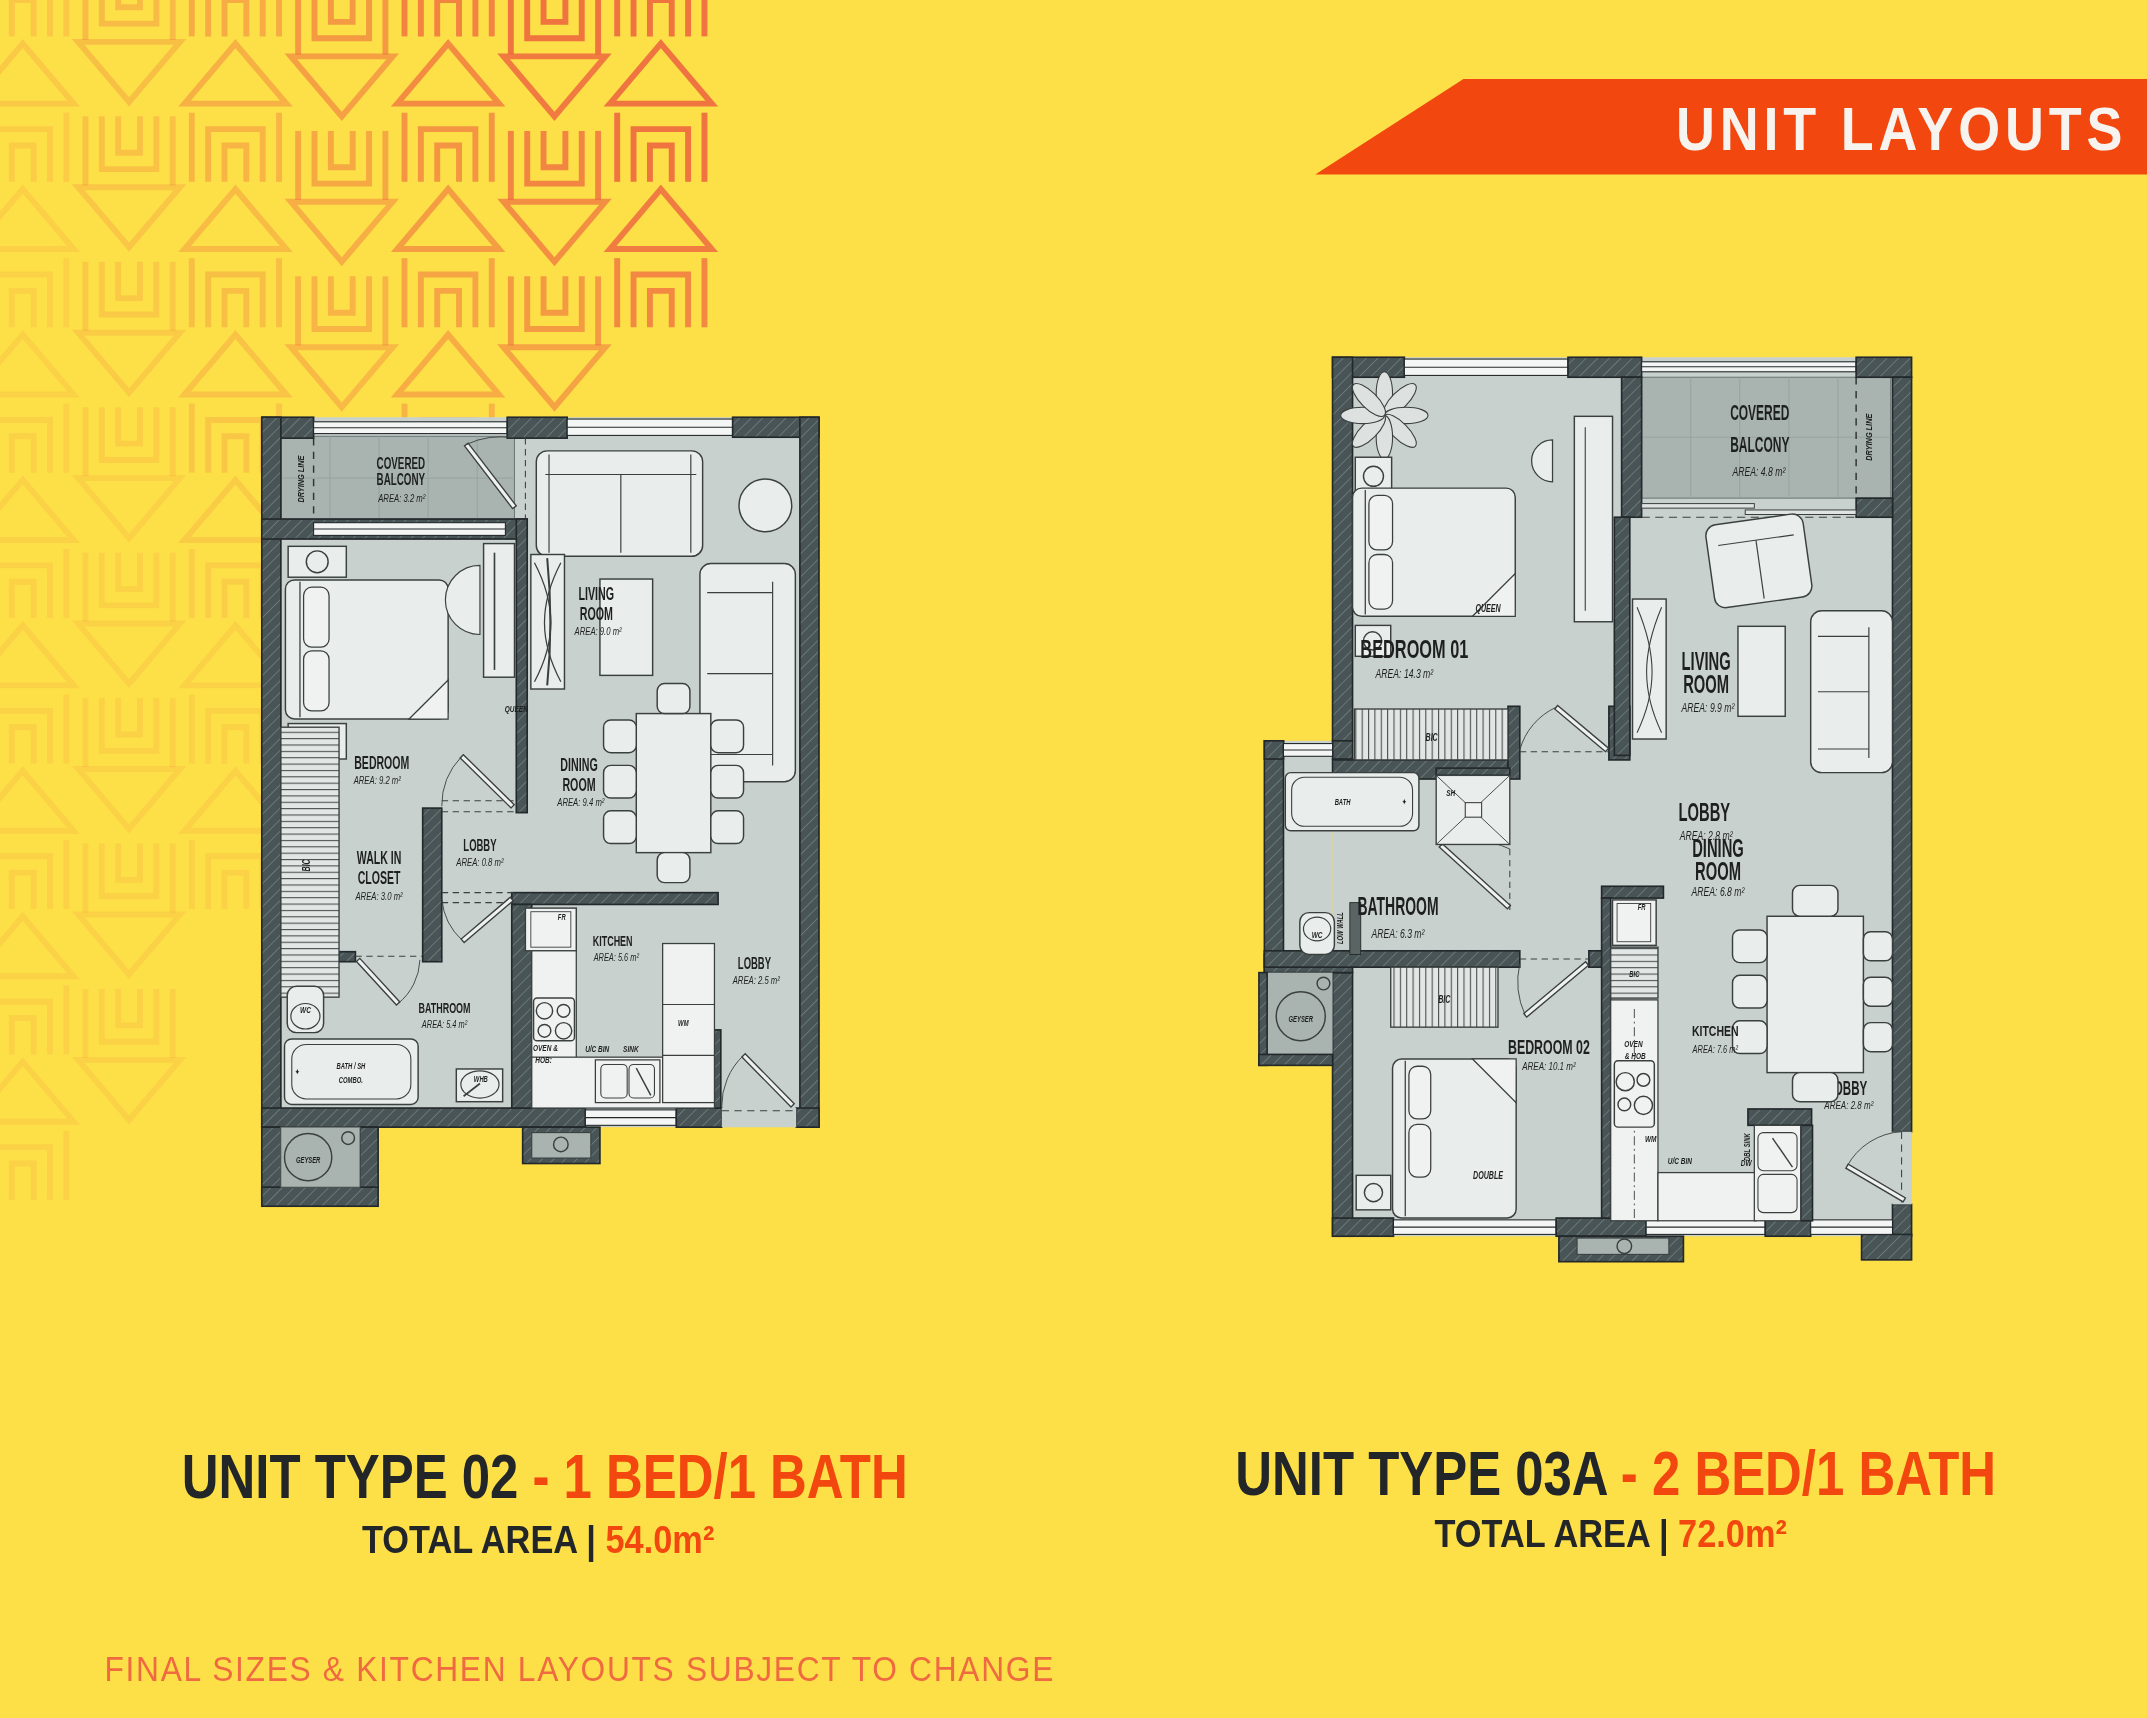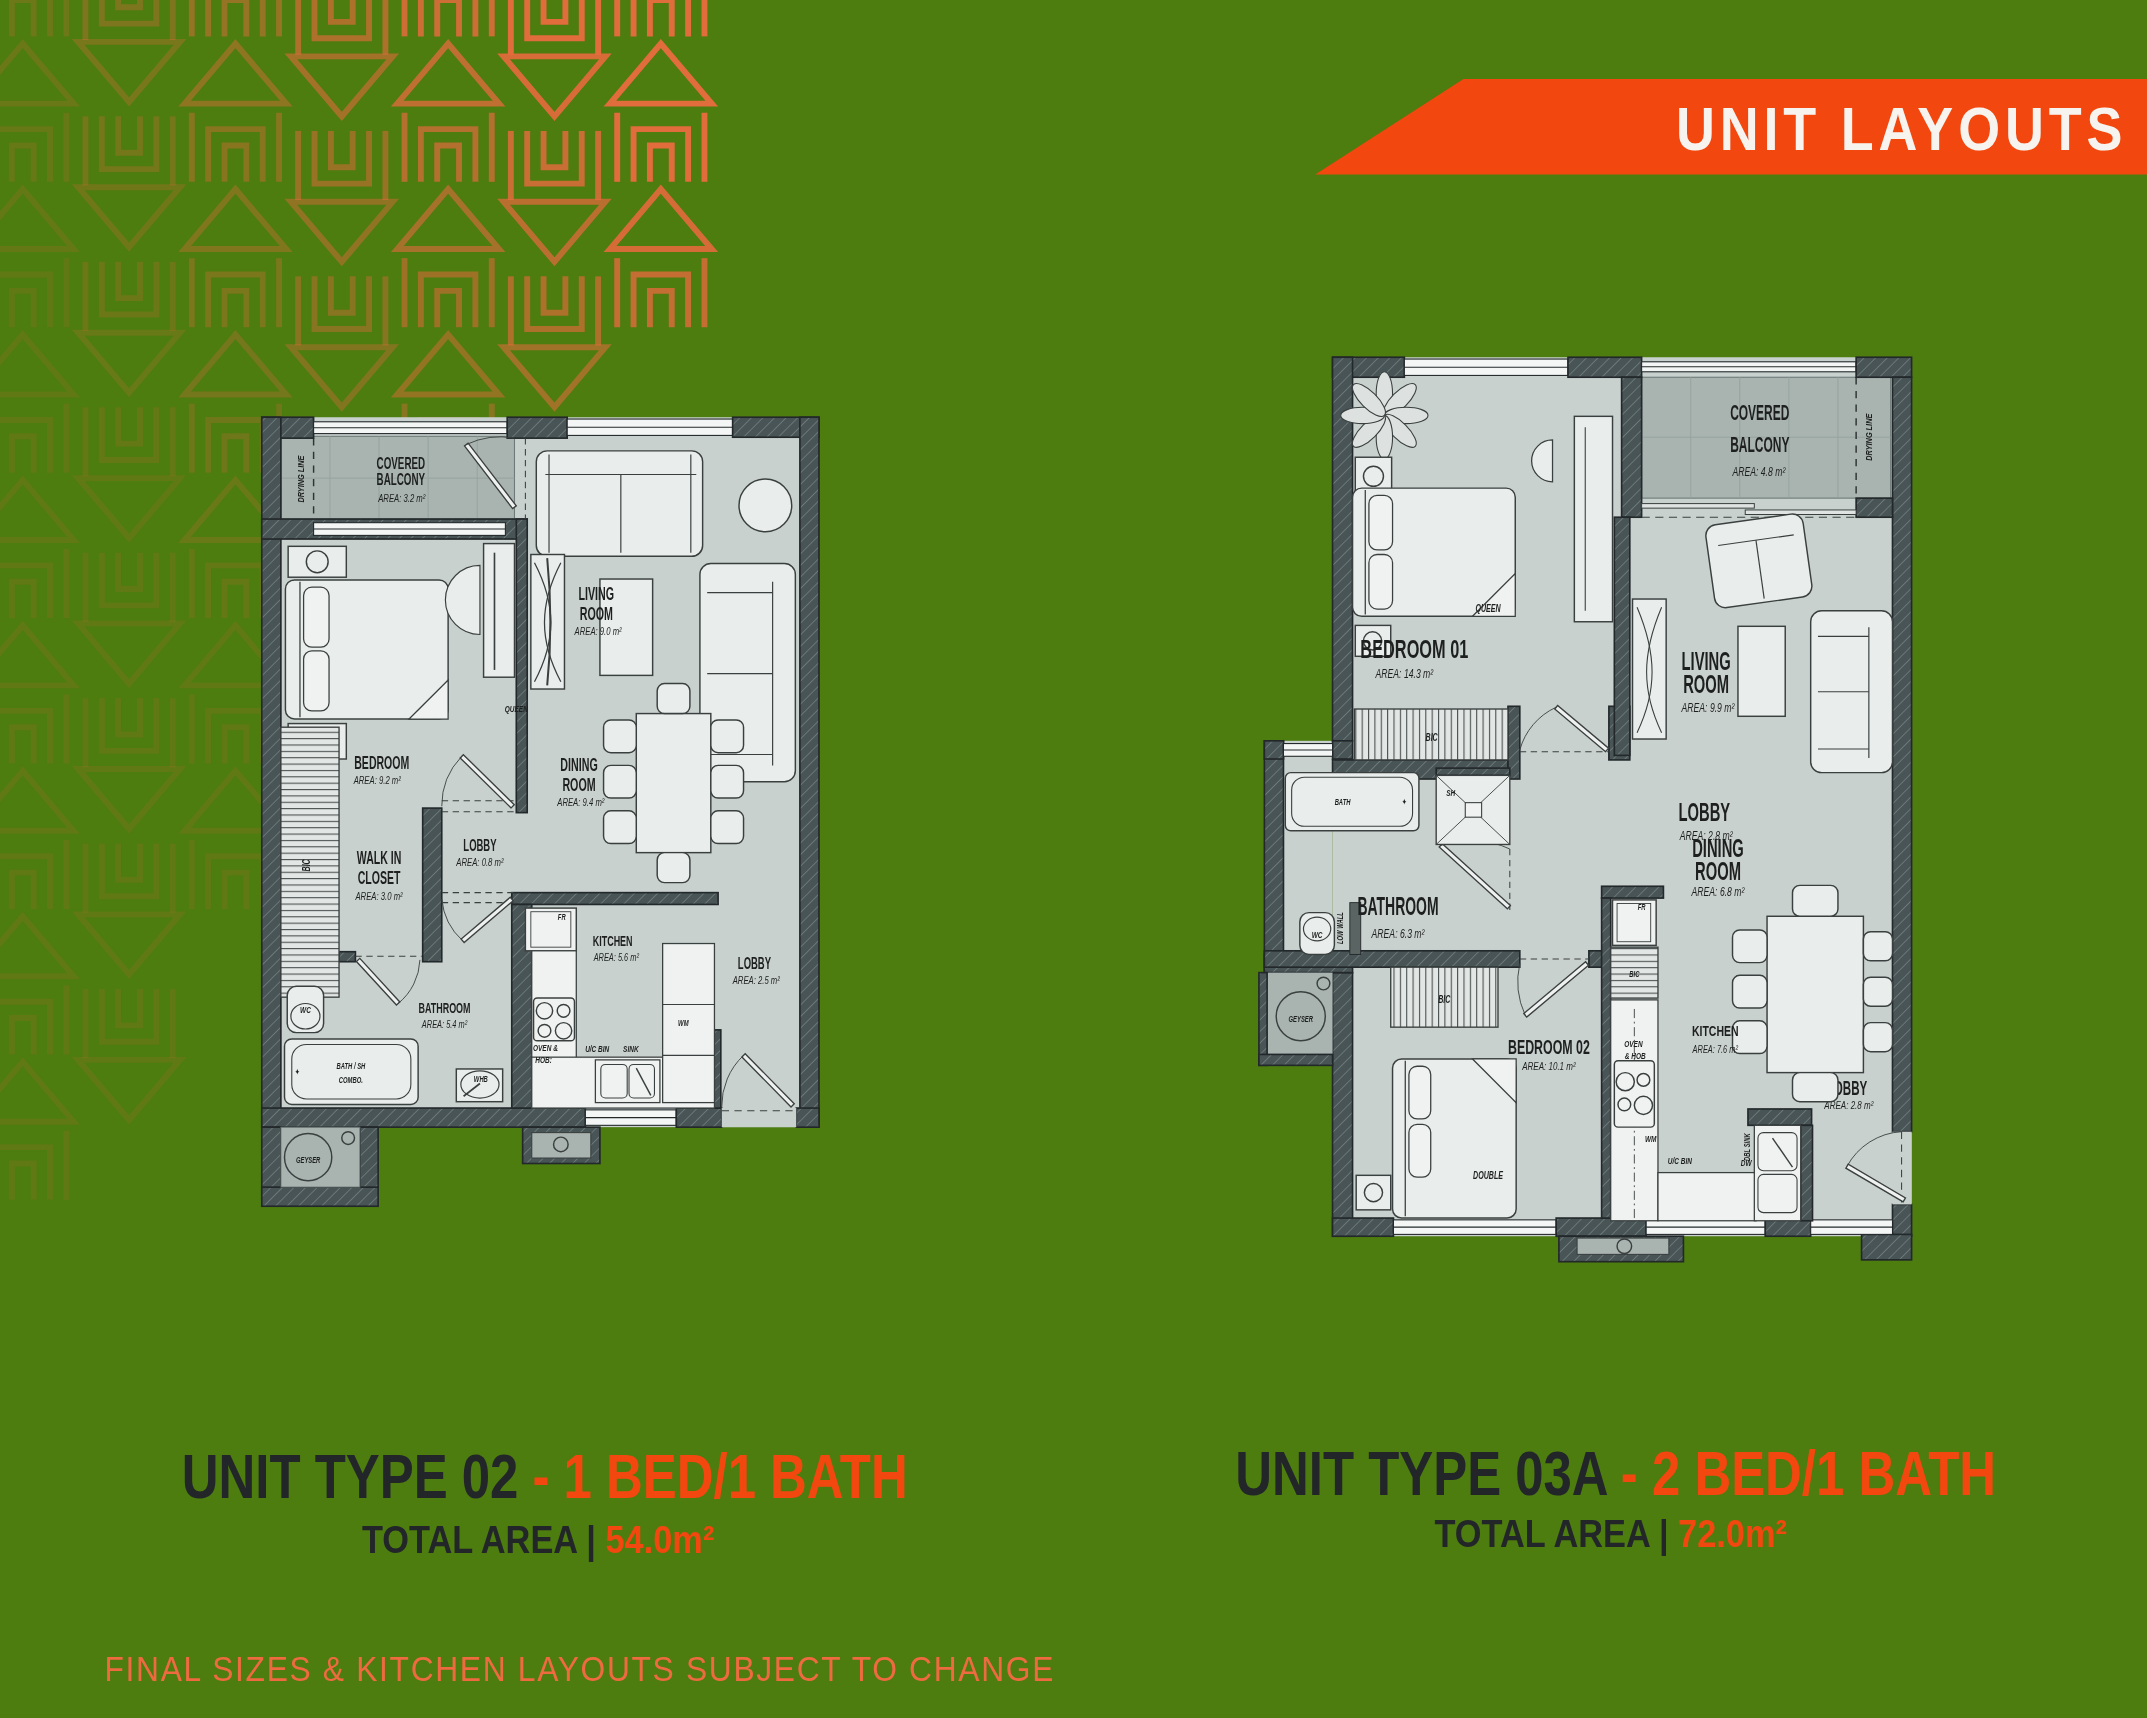--- a/index.html
+++ b/index.html
@@ -1,15 +1,15 @@
 <!DOCTYPE html>
 <html style="font-size:14.5px"><head><meta charset="utf-8">
 <style>
  html,body{margin:0;padding:0;background:#ffffff;}
- .page{position:relative;width:2147px;height:1718px;background:#4d7c0f;overflow:hidden;font-family:"Liberation Sans",sans-serif;}
+ .page{position:relative;width:2147px;height:1718px;background:#fde047;overflow:hidden;font-family:"Liberation Sans",sans-serif;}
 </style></head>
 <body>
 <div class="page">
 <svg width="2147" height="1718" viewBox="0 0 2362 1890" xmlns="http://www.w3.org/2000/svg">
 <defs>
 <pattern id="hatch" width="9" height="9" patternTransform="rotate(-45)" patternUnits="userSpaceOnUse">
   <rect width="9" height="9" fill="#495457"></rect>
   <line x1="0" y1="0" x2="9" y2="0" stroke="#748482" stroke-width="1.6"></line>
 </pattern>
 <pattern id="bicH" width="8" height="7" patternUnits="userSpaceOnUse">

